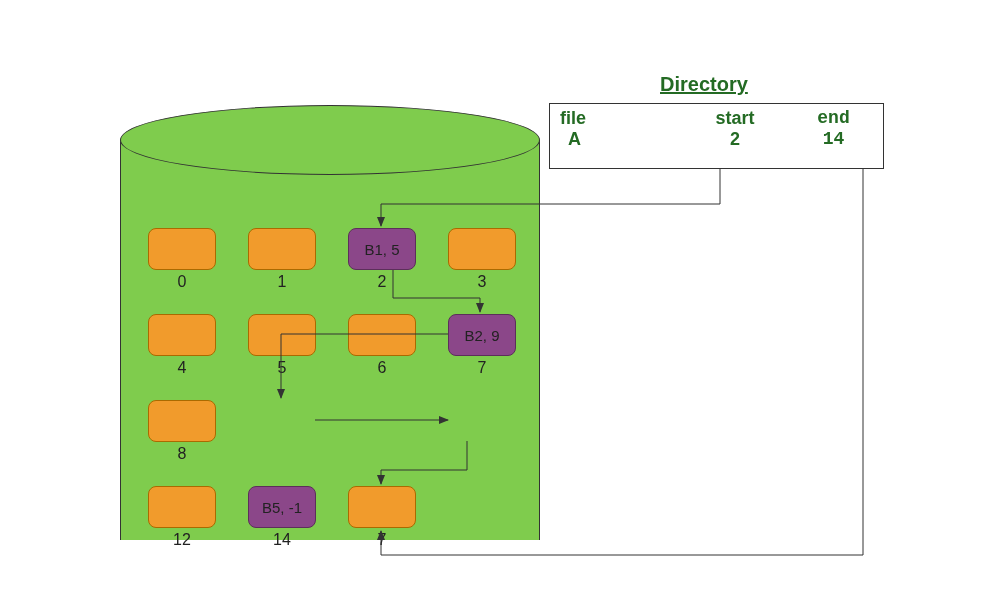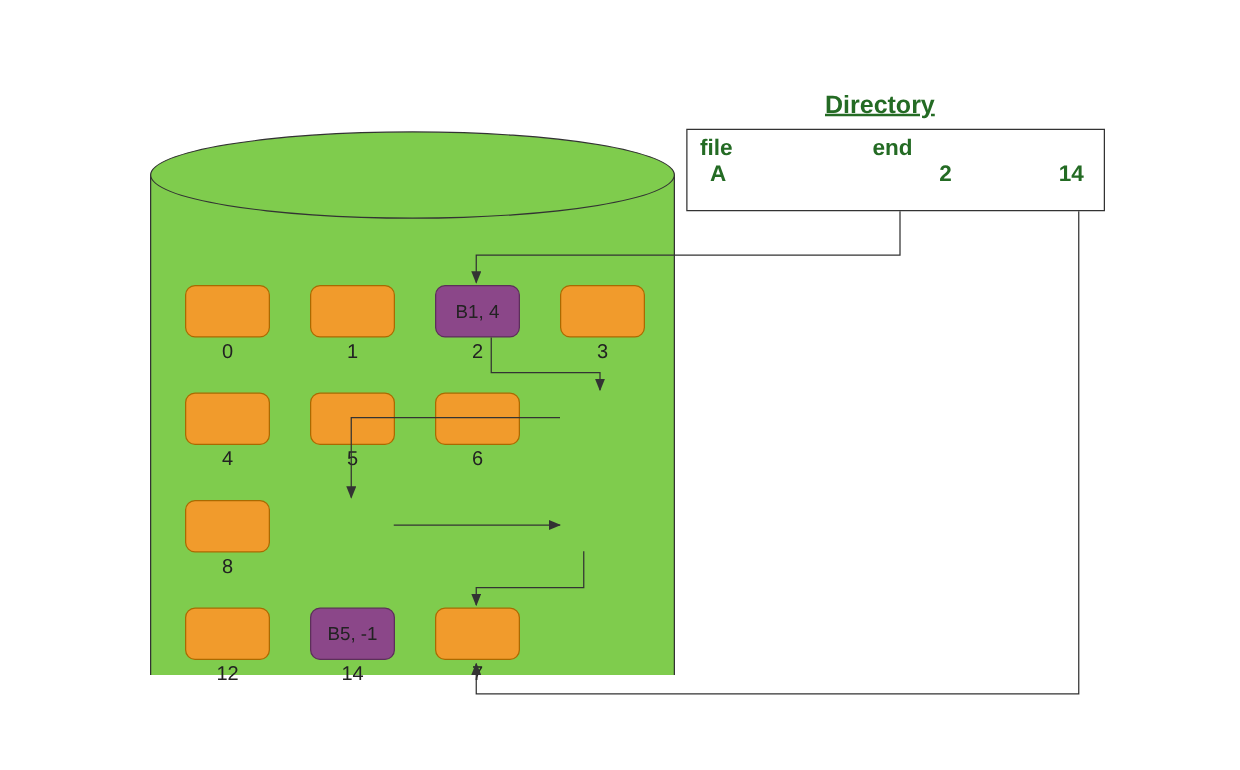--- a/index.html
+++ b/index.html
@@ -89,24 +89,24 @@
     position: absolute;
     left: 549px; top: 103px;
     width: 335px; height: 66px;
     border: 1px solid #333;
     background: #fff;
     padding: 4px 10px;
     color: #246b24;
     font-weight: bold;
     font-size: 18px;
   }
-  .dir-row { display:flex;gap:28px; }
+  .dir-row { display:flex; }
   .dir-c1 { width: 110px; }
   .dir-c2 { width: 130px; text-align:center; }
-  .dir-c3 { flex:1; text-align:left; padding-right:6px; }
+  .dir-c3 { flex:1; text-align:center; padding-right:6px;font-family:Liberation Mono, monospace; }
   svg.arrows {
     position: absolute;
     left: 0; top: 0;
     width: 992px; height: 616px;
     pointer-events: none;
   }
 </style>
 </head>
 <body>
 
@@ -114,54 +114,59 @@
   <div class="cyl-bottom"></div>
   <div class="cyl-body"></div>
   <div class="cyl-top"></div>
 </div>
 
 <div class="dir-title">Directory</div>
 
 <div class="dir-box">
   <div class="dir-row">
     <div class="dir-c1">file</div>
+    <div class="dir-c2">start</div>
     <div class="dir-c3">end</div>
   </div>
   <div class="dir-row">
     <div class="dir-c1" style="padding-left:8px">A</div>
     <div class="dir-c2">2</div>
     <div class="dir-c3">14</div>
   </div>
 </div>
 
 <div class="blocks">
   <div class="row" id="r0">
       <div class="block">
         <div class="block-idx">0</div>
       </div>
       <div class="block">
         <div class="block-idx">1</div>
       </div>
       <div class="block purple">
-        <span>B1, 4</span>
+        <span>B1, 5</span>
         <div class="block-idx">2</div>
       </div>
       <div class="block">
         <div class="block-idx">3</div>
       </div>
     </div>
   <div class="row" id="r1">
       <div class="block">
         <div class="block-idx">4</div>
       </div>
       <div class="block">
         <div class="block-idx">5</div>
       </div>
       <div class="block">
         <div class="block-idx">6</div>
+      </div>
+      <div class="block purple">
+        <span>B2, 9</span>
+        <div class="block-idx">7</div>
       </div>
     </div>
   <div class="row" id="r2">
       <div class="block">
         <div class="block-idx">8</div>
       </div>
     </div>
   <div class="row" id="r3">
       <div class="block">
         <div class="block-idx">12</div>

